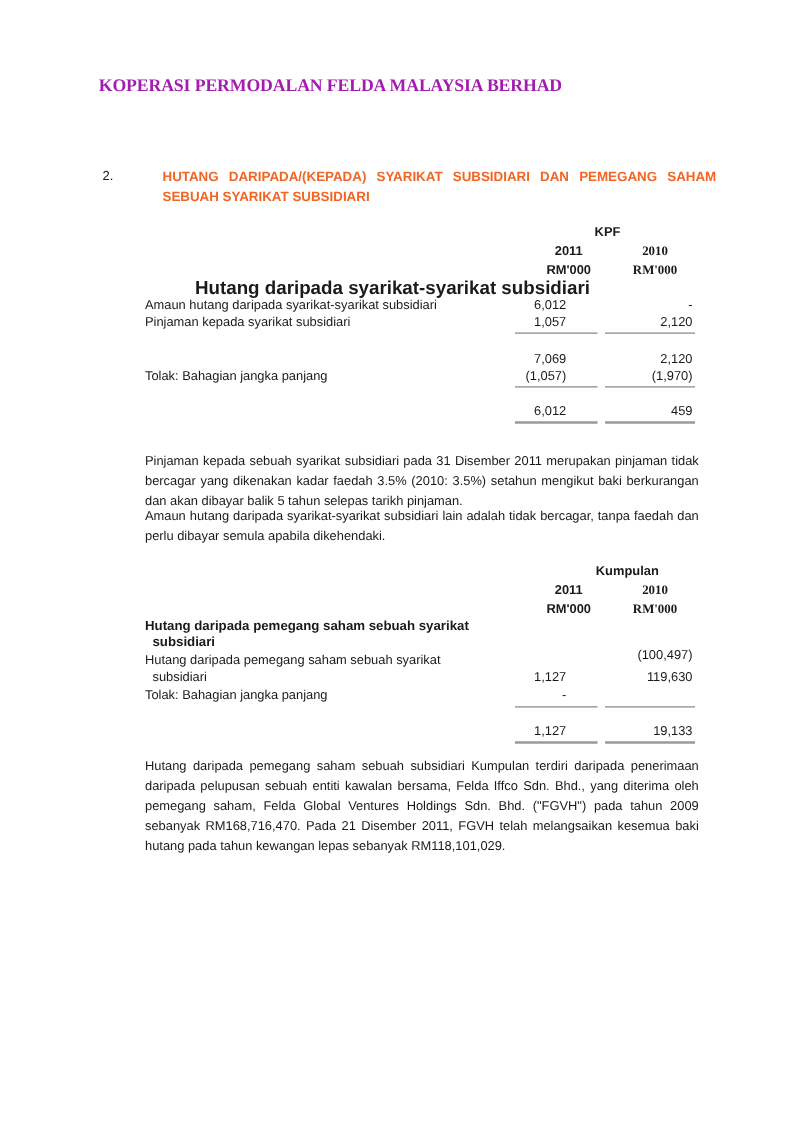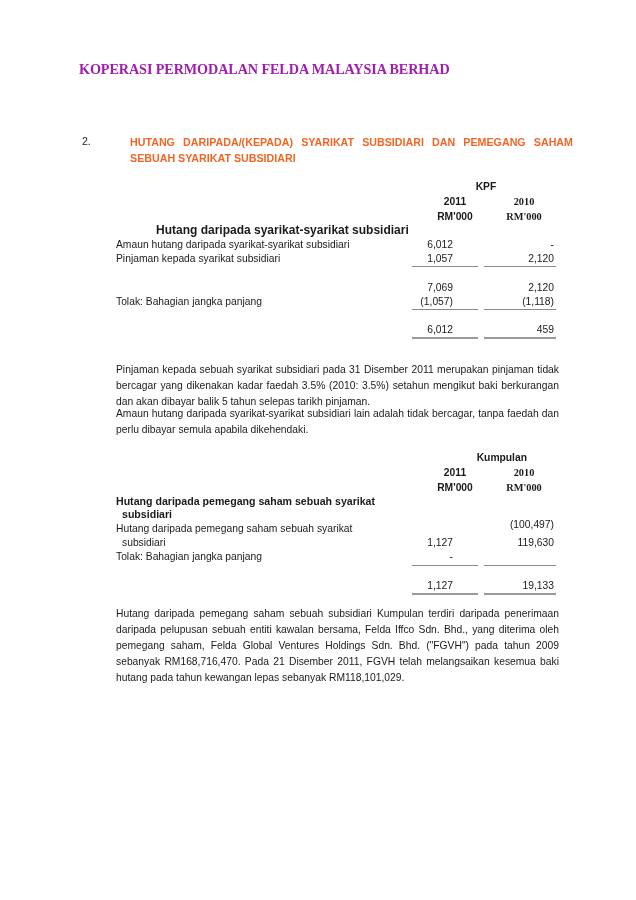--- a/index.html
+++ b/index.html
@@ -50,21 +50,21 @@
   <div class="sans num-label">2.</div>
   <div class="sans sec-title">HUTANG DARIPADA/(KEPADA) SYARIKAT SUBSIDIARI DAN PEMEGANG SAHAM SEBUAH SYARIKAT SUBSIDIARI</div>
 
   <div>
     <div class="sans abs orange txt" style="left:450px; width:72px; text-align:center; top:180px;">KPF</div>
     <div class="sans abs orange txt hcol1" style="top:195px;">2011</div>
     <div class="sans abs orange txt hcol2" style="top:195px;">2010</div>
     <div class="sans abs orange txt hcol1" style="top:210px;">RM'000</div>
     <div class="sans abs orange txt hcol2" style="top:210px;">RM'000</div>
 
-    <div class="sans abs orange txt" style="left:116px; top:224px; font-size:12px;padding-left:40px;">Hutang daripada syarikat-syarikat subsidiari</div>
+    <div class="sans abs orange txt" style="left:116px; top:224px; font-size:15px;padding-left:40px;">Hutang daripada syarikat-syarikat subsidiari</div>
 
     <div>
       <div class="sans abs txt" style="left:116px; top:238px;">Amaun hutang daripada syarikat-syarikat subsidiari</div>
       <div class="sans abs txt col1" style="top:238px;">6,012</div>
       <div class="sans abs txt col2" style="top:238px;">-</div>
     </div>
     <div>
       <div class="sans abs txt" style="left:116px; top:252px;">Pinjaman kepada syarikat subsidiari</div>
       <div class="sans abs txt col1" style="top:252px;">1,057</div>
       <div class="sans abs txt col2" style="top:252px;">2,120</div>
@@ -72,21 +72,21 @@
     <div class="rule r1" style="top:266px;"></div>
     <div class="rule r2" style="top:266px;"></div>
 
     <div>
       <div class="sans abs txt col1" style="top:281px;">7,069</div>
       <div class="sans abs txt col2" style="top:281px;">2,120</div>
     </div>
     <div>
       <div class="sans abs txt" style="left:116px; top:295px;">Tolak: Bahagian jangka panjang</div>
       <div class="sans abs txt col1" style="top:295px;">(1,057)</div>
-      <div class="sans abs txt col2" style="top:295px;">(1,118)</div>
+      <div class="sans abs txt col2" style="top:295px;">(1,970)</div>
     </div>
     <div class="rule r1" style="top:309px;"></div>
     <div class="rule r2" style="top:309px;"></div>
 
     <div>
       <div class="sans abs txt col1" style="top:323px;">6,012</div>
       <div class="sans abs txt col2" style="top:323px;">459</div>
     </div>
     <div class="rule thick r1" style="top:337px;"></div>
     <div class="rule thick r2" style="top:337px;"></div>

